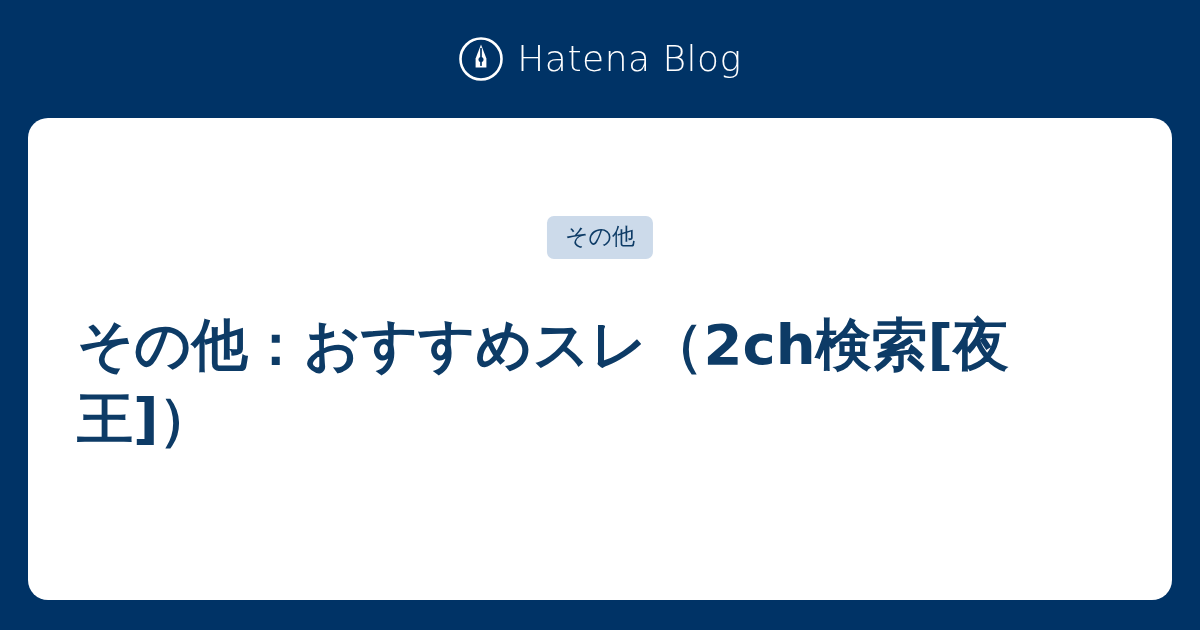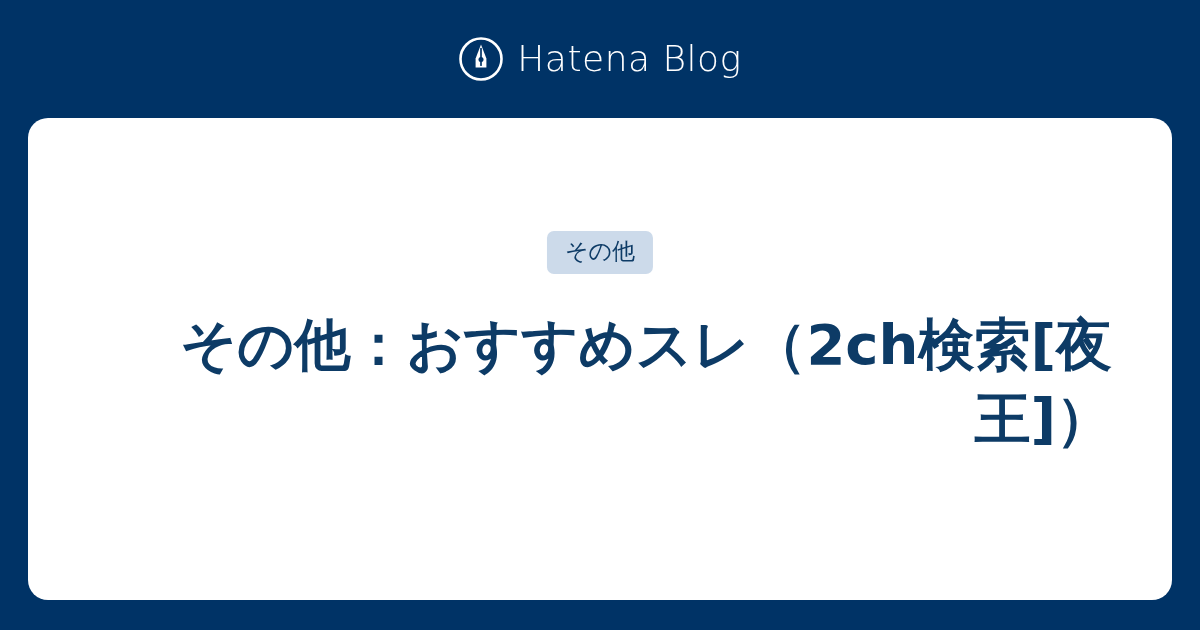--- a/index.html
+++ b/index.html
@@ -74,39 +74,39 @@
     top: 0;
     width: 100%;
     height: 100%;
   }
 
   
   .category-badge {
     position: absolute;
     left: 50%;
     transform: translateX(-50%);
-    top: 113px;
+    top: 98px;
     background: #ccdaea;
     color: #0d3b66;
     font-size: 23px;
     font-weight: 500;
     line-height: 1;
     padding: 9px 18px 11px;
     border-radius: 7px;
     white-space: nowrap;
     font-family: "DejaVu Sans", "Liberation Sans", sans-serif;
   }
 
   
   .entry-title {
     position: absolute;
-    left: 70px;
+    left: 49px;
     right: 60px;
     top: 152px;
-    text-align: right;
+    text-align: left;
     color: #0d3b66;
     font-size: 56px;
     font-weight: 700;
     line-height: 1.33;
     letter-spacing: 0px;
     font-family: "DejaVu Sans", "Liberation Sans", sans-serif;
     word-break: break-all;
   }
 
   

